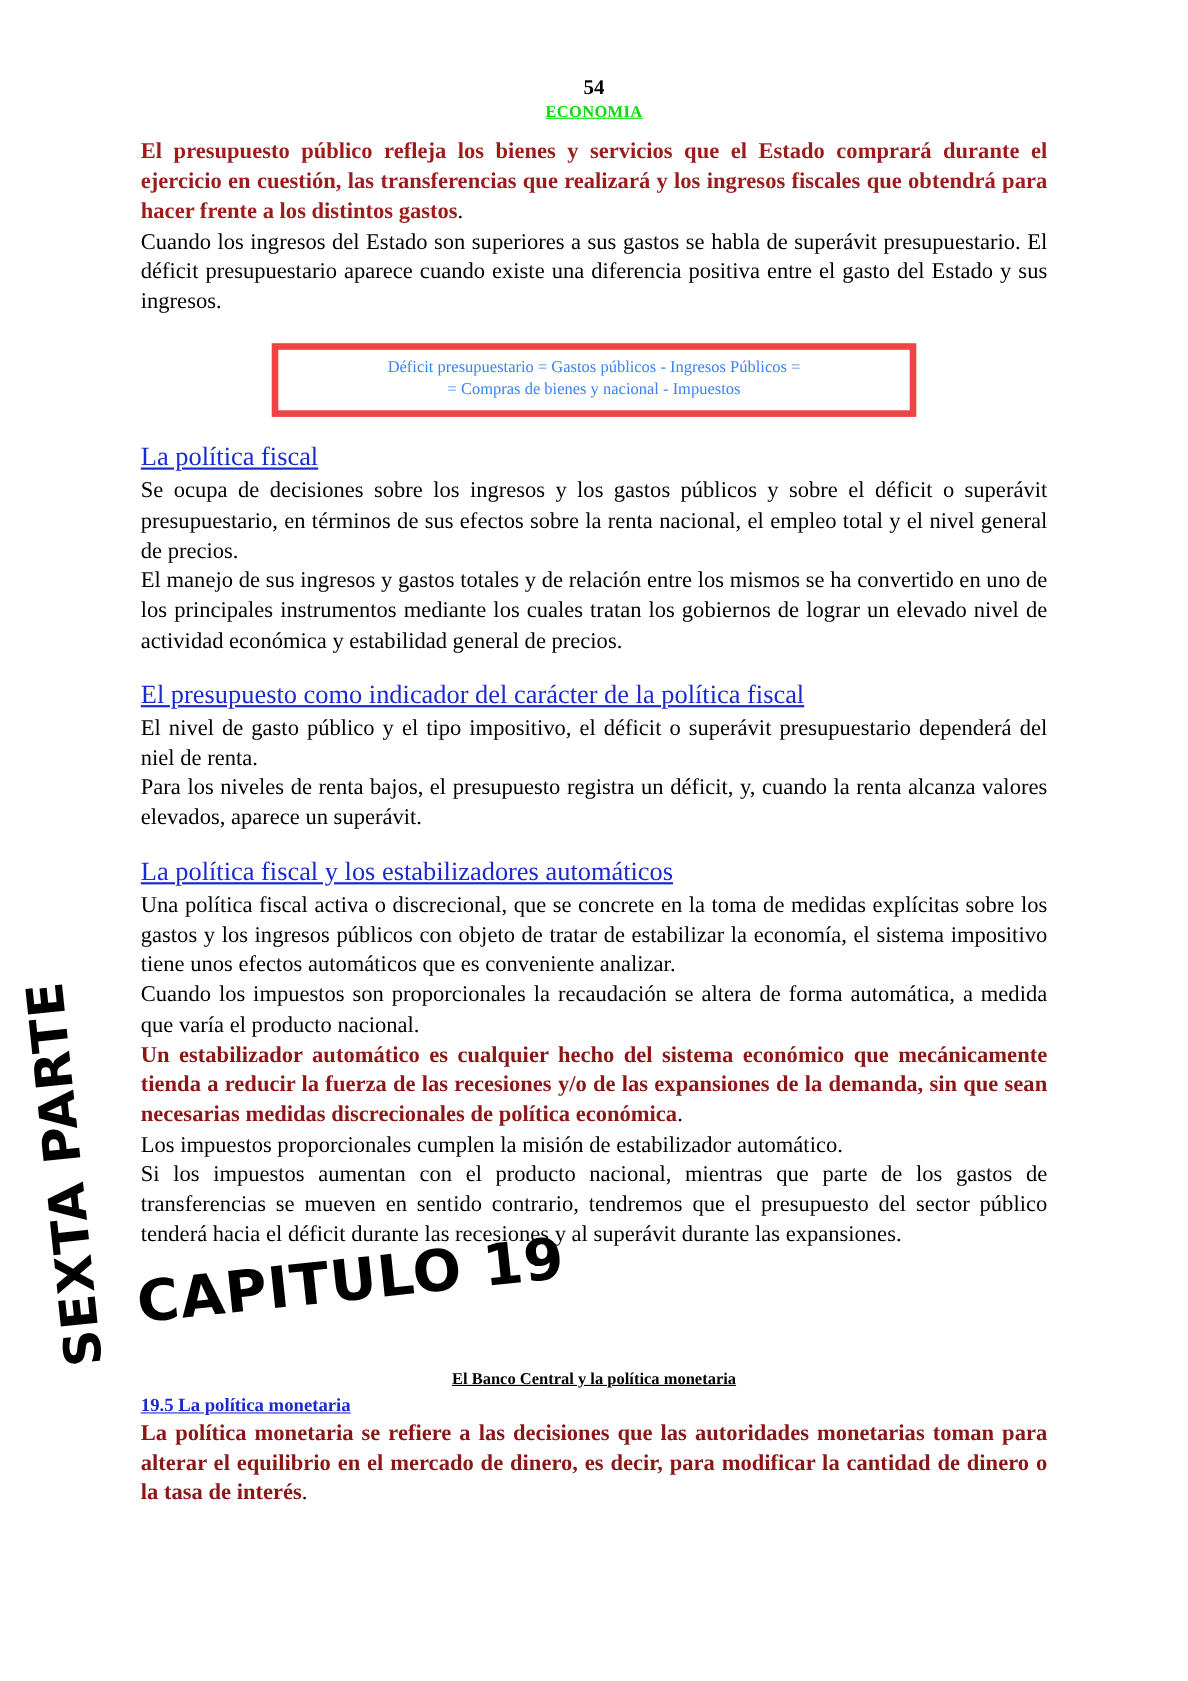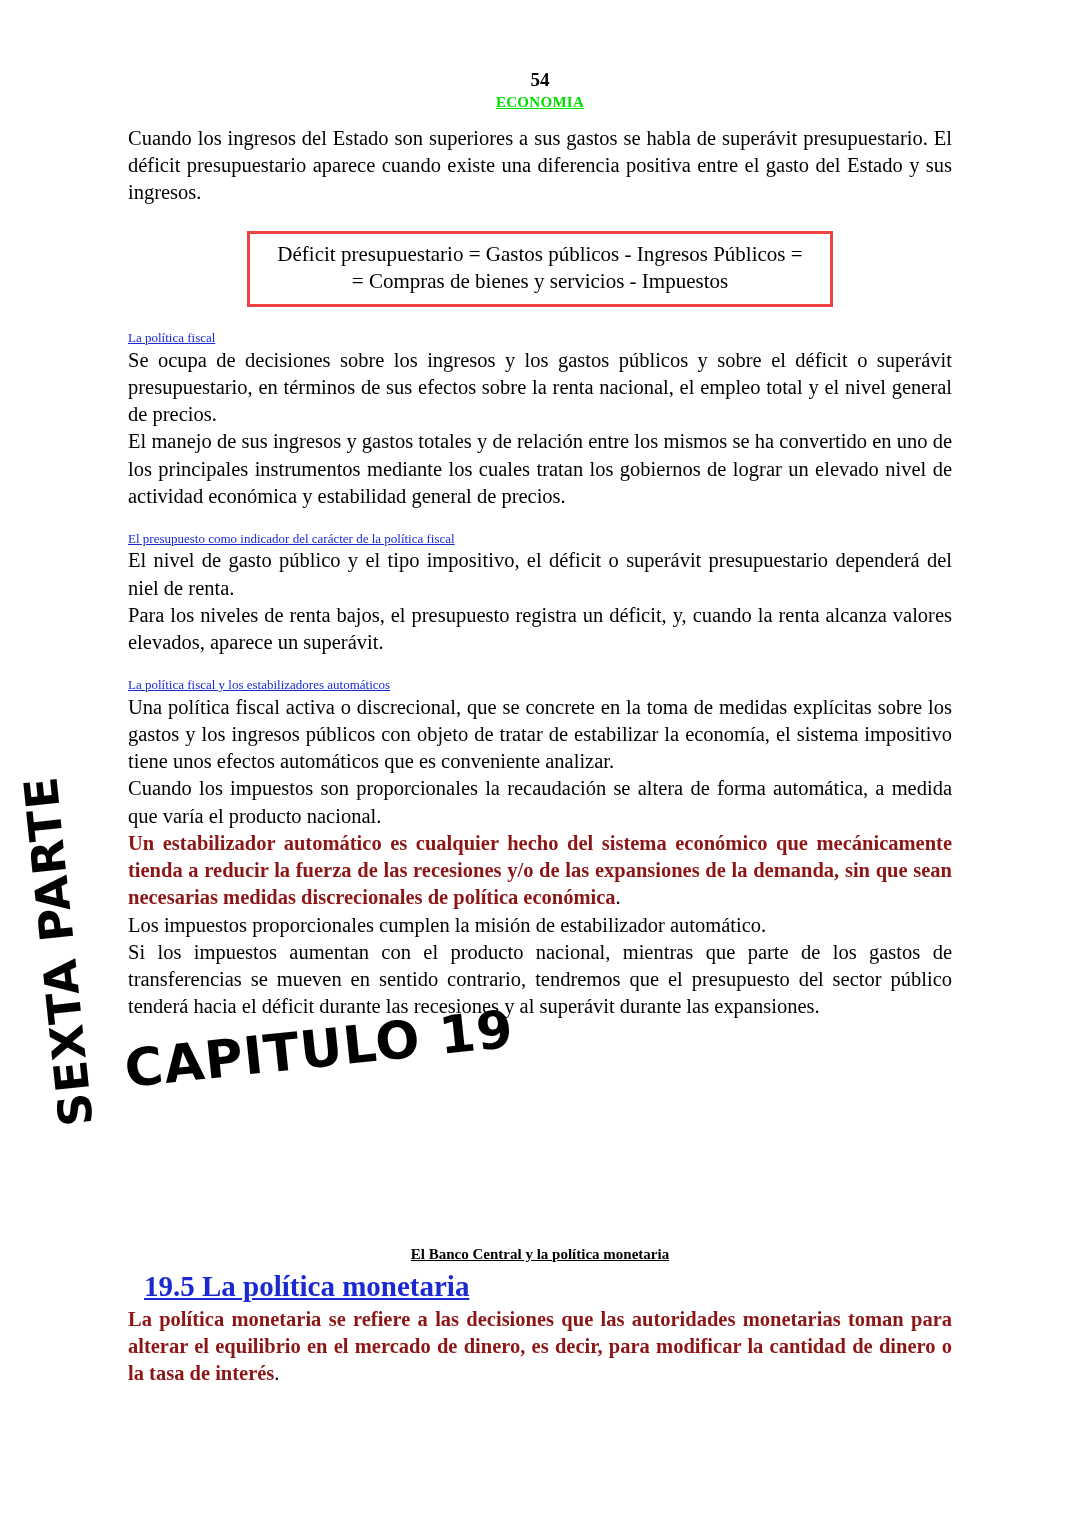--- a/index.html
+++ b/index.html
@@ -50,34 +50,34 @@
     color: #9e1b1b;
   }
   .bold-red-dark {
     font-weight: bold;
     color: #8c1616;
   }
   .plain {
     color: #000000;
   }
   .formula-box {
-    border: 3px solid #ef4444;
-    color: #000000;
+    border: 6px solid #ef4444;
+    color: #3b82f6;
     margin: 24px auto 22px auto;
     width: 586px;
     padding: 7px 8px 9px 8px;
     text-align: center;
-    font-size: 21px;
+    font-size: 15px;
     line-height: 1.3;
     box-sizing: border-box;
   }
   .subhead {
     color: #1a2ad0;
     text-decoration: underline;
-    font-size: 13px;
+    font-size: 24px;
     line-height: 1.33;
     margin: 0;
     text-align: left;
   }
   .section-gap {
     height: 20px;
   }
   .chapter-area {
     position: relative;
     height: 300px;
@@ -112,45 +112,48 @@
     text-align: center;
     font-weight: bold;
     font-size: 15px;
     text-decoration: underline;
     margin: 0;
   }
   .section-number-title {
     color: #1a2ad0;
     text-decoration: underline;
     font-weight: bold;
-    font-size: 29px;
-    margin: 2px 0 0 16px;
+    font-size: 17px;
+    margin: 2px 0 0 0;
     text-align: left;
   }
   .tail-block {
     position: absolute;
     left: 128px;
     right: 128px;
     top: 1245px;
   }
 </style>
 </head>
 <body>
 
 <div class="page">
 
   <div class="page-number">54</div>
   <div class="header-title">ECONOMIA</div>
 
+  <p>
+    <span class="bold-red">El presupuesto público refleja los bienes y servicios que el Estado comprará durante el ejercicio en cuestión, las transferencias que realizará y los ingresos fiscales que obtendrá para hacer frente a los distintos gastos</span><span class="plain">.</span>
+  </p>
 
   <p>Cuando los ingresos del Estado son superiores a sus gastos se habla de superávit presupuestario. El déficit presupuestario aparece cuando existe una diferencia positiva entre el gasto del Estado y sus ingresos.</p>
 
   <div class="formula-box">
     <div>Déficit presupuestario  =  Gastos públicos  -  Ingresos Públicos  =</div>
-    <div>=  Compras de bienes y servicios  -  Impuestos</div>
+    <div>=  Compras de bienes y nacional  -  Impuestos</div>
   </div>
 
   <p class="subhead">La política fiscal</p>
   <p>Se ocupa de decisiones sobre los ingresos y los gastos públicos y sobre el déficit o superávit presupuestario, en términos de sus efectos sobre la renta nacional, el empleo total y el nivel general de precios.</p>
   <p>El manejo de sus ingresos y gastos totales y de relación entre los mismos se ha convertido en uno de los principales instrumentos mediante los cuales tratan los gobiernos de lograr un elevado nivel de actividad económica y estabilidad general de precios.</p>
 
   <div class="section-gap"></div>
 
   <p class="subhead">El presupuesto como indicador del carácter de la política fiscal</p>
   <p>El nivel de gasto público y el tipo impositivo, el déficit o superávit presupuestario dependerá del niel de renta.</p>

